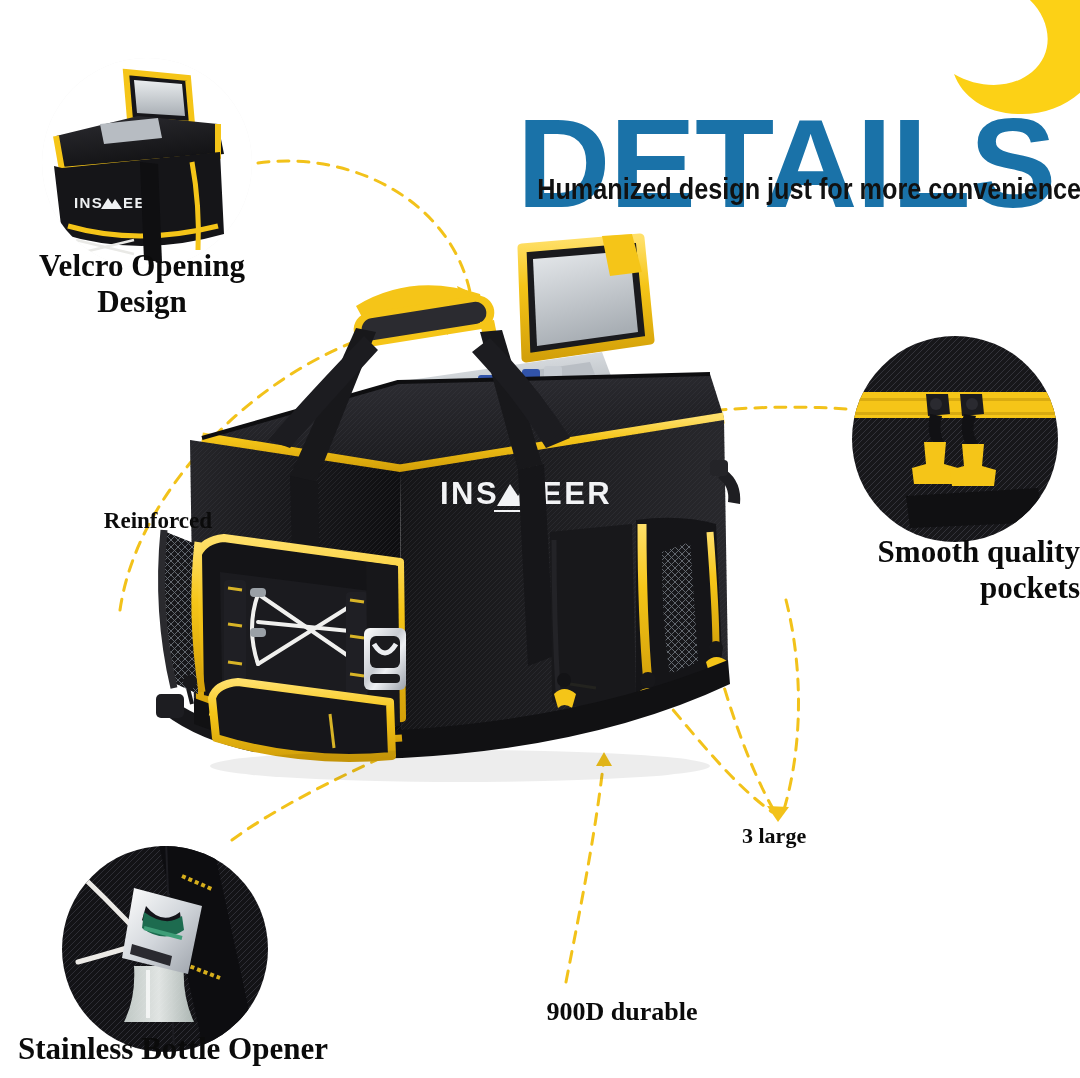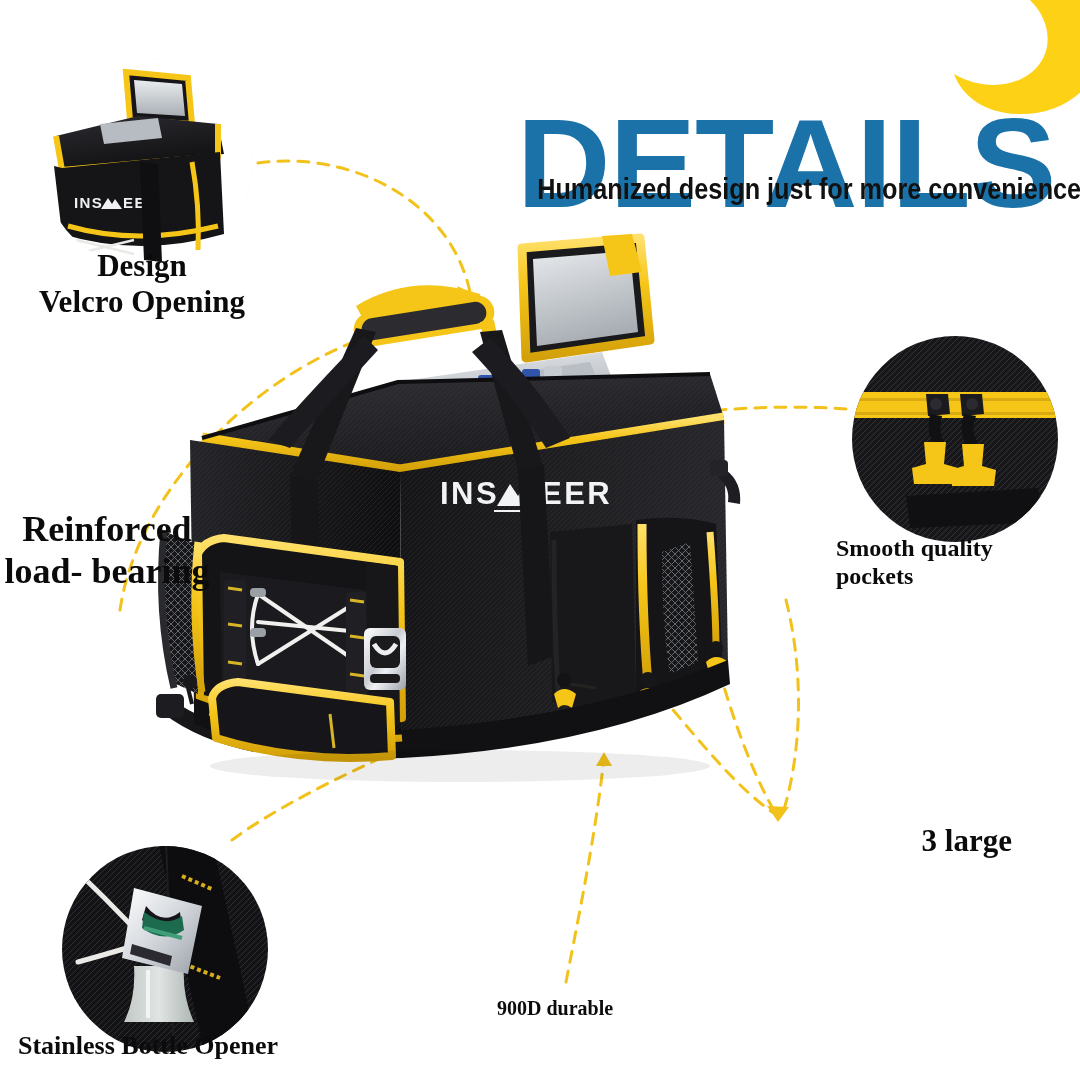--- a/index.html
+++ b/index.html
@@ -61,25 +61,25 @@
 
   
   .callout {
     position: absolute;
     font-family: "Liberation Serif", serif;
     font-weight: bold;
     color: #0b0b0b;
     line-height: 1.17;
   }
   #label-velcro   { left: 8px;   top: 248px;  width: 268px; text-align: center; font-size: 31px; }
-  #label-handle   { left: 2px;   top: 508px;  width: 210px; text-align: center;   font-size: 36px; }
-  #label-zipper   { left: 836px; top: 534px;  width: 244px; text-align: left; font-size: 24px; }
-  #label-pockets  { left: 742px; top: 823px;  width: 270px; text-align: right;   font-size: 31px; font-family: Liberation Serif, serif; }
-  #label-fabric   { left: 497px; top: 997px;  width: 250px; text-align: left;   font-size: 20px; }
-  #label-opener   { left: 18px;  top: 1031px; width: 360px; text-align: left;   font-size: 26px; }
+  #label-handle   { left: 2px;   top: 508px;  width: 210px; text-align: right;   font-size: 23px; }
+  #label-zipper   { left: 836px; top: 534px;  width: 244px; text-align: right; font-size: 31px; }
+  #label-pockets  { left: 742px; top: 823px;  width: 270px; text-align: left;   font-size: 22px; font-family: Liberation Serif, serif; }
+  #label-fabric   { left: 497px; top: 997px;  width: 250px; text-align: center;   font-size: 26px; }
+  #label-opener   { left: 18px;  top: 1031px; width: 360px; text-align: left;   font-size: 31px; }
 
   
   .inset {
     position: absolute;
     border-radius: 50%;
     overflow: hidden;
     background: #f3f3f3;
   }
   #inset-velcro { left: 42px;  top: 58px;  width: 210px; height: 210px; }
   #inset-zipper { left: 852px; top: 336px; width: 206px; height: 206px; }
@@ -466,27 +466,26 @@
       </g>
 
       <g>
         <path d="M82 66 Q 104 82 120 70 L122 84 Q 102 98 80 82 Z" fill="#1d6b4f"></path>
         <path d="M82 82 L120 92" stroke="#3f9e78" stroke-width="4"></path>
       </g>
     </svg>
   </div>
 
   <div class="callout" id="label-velcro">
+    <div>Velcro Opening</div>
     <div>Design</div>
-    <div>Velcro Opening</div>
   </div>
 
   <div class="callout" id="label-handle">
     <div>Reinforced</div>
-    <div>load- bearing</div>
   </div>
 
   <div class="callout" id="label-zipper">
     <div>Smooth quality</div>
     <div>pockets</div>
   </div>
 
   <div class="callout" id="label-pockets">
     <div>3 large</div>
   </div>

